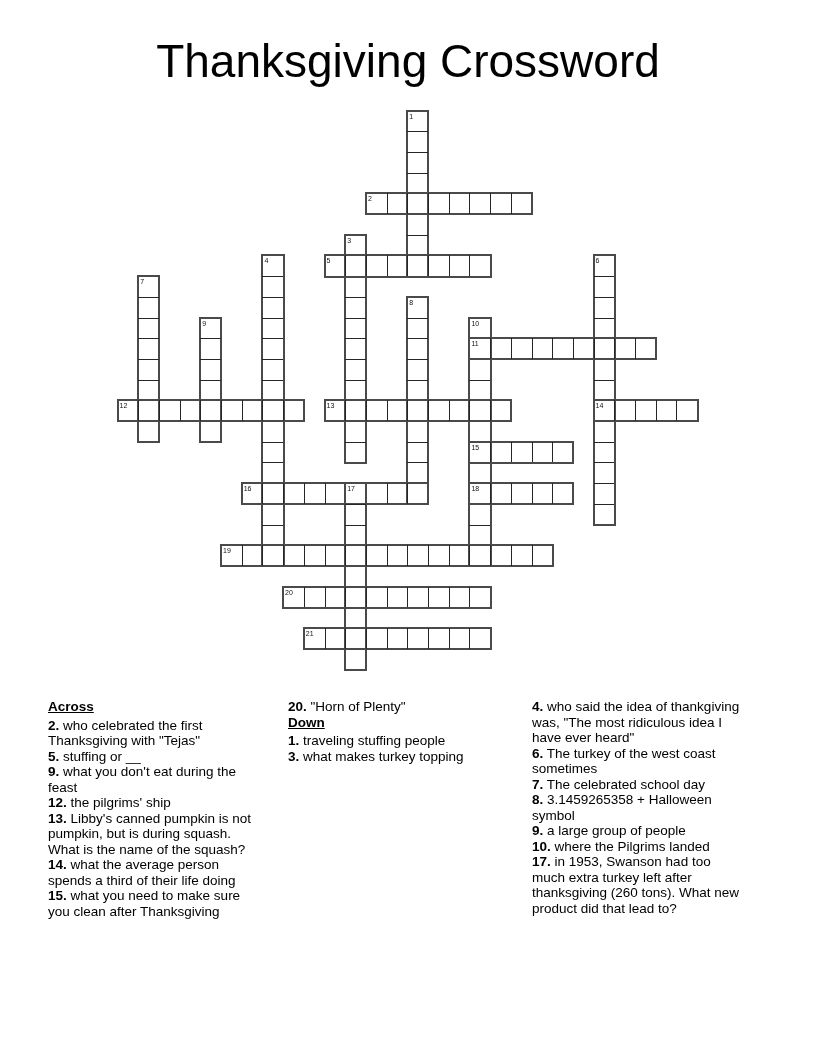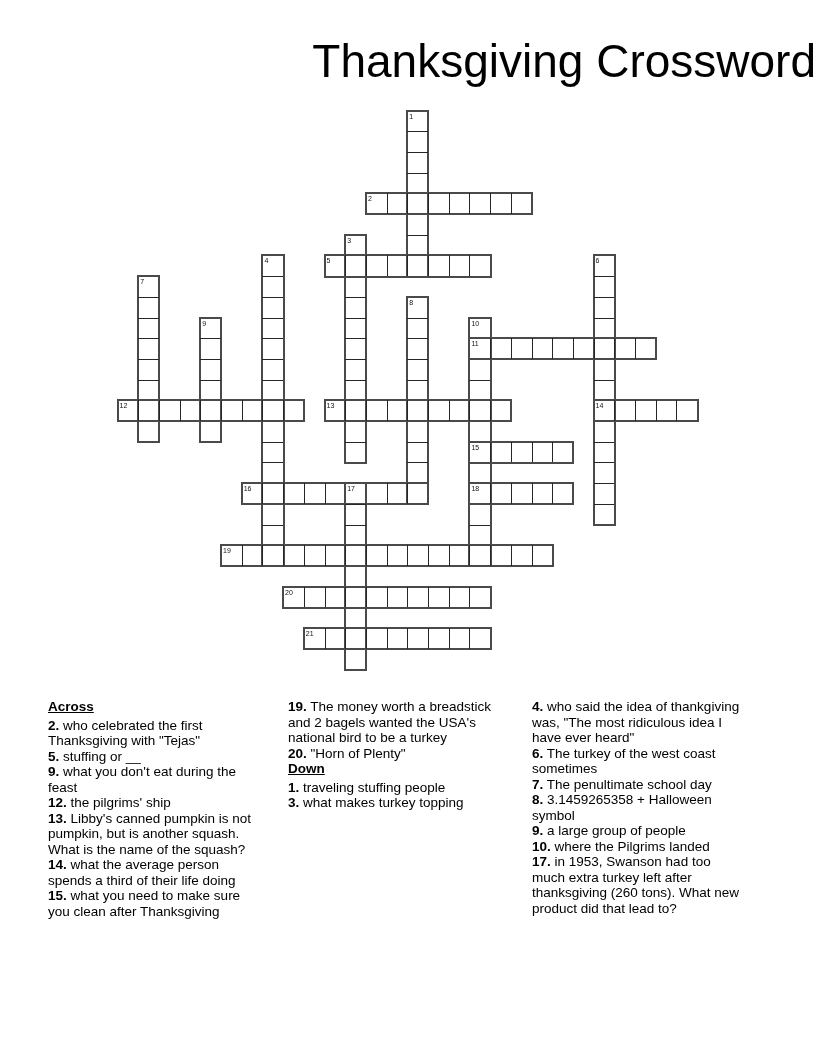--- a/index.html
+++ b/index.html
@@ -7,21 +7,21 @@
     width:816px;height:1056px;
     background:#ffffff;
     font-family:"Liberation Sans", sans-serif;
     position:relative;
     overflow:hidden;
     color:#000;
   }
   #title{
     position:absolute;
     top:36px;left:0;width:816px;
-    text-align:right;
+    text-align:center;
     font-size:46px;
     font-weight:400;
     line-height:1.1;
     margin:0;
     color:#000;
   }
   #grid{position:absolute;left:0;top:0;width:816px;height:700px;}
   .word-outline{
     position:absolute;
     border:2px solid #4a4a4a;
@@ -279,33 +279,32 @@
     <span class="cell-number" style="left: 305.8px; top: 630px;">21</span>
   </div>
 
 <div id="clues">
     <div class="clue-col" style="left: 48px;">
       <div class="clue-header">Across</div>
       <div class="clue-item"><span class="clue-num">2.</span><span> who celebrated the first Thanksgiving with "Tejas"</span></div>
       <div class="clue-item"><span class="clue-num">5.</span><span> stuffing or __</span></div>
       <div class="clue-item"><span class="clue-num">9.</span><span> what you don't eat during the feast</span></div>
       <div class="clue-item"><span class="clue-num">12.</span><span> the pilgrims' ship</span></div>
-      <div class="clue-item"><span class="clue-num">13.</span><span> Libby's canned pumpkin is not pumpkin, but is another squash. What is the name of the squash?</span></div>
+      <div class="clue-item"><span class="clue-num">13.</span><span> Libby's canned pumpkin is not pumpkin, but is during squash. What is the name of the squash?</span></div>
       <div class="clue-item"><span class="clue-num">14.</span><span> what the average person spends a third of their life doing</span></div>
       <div class="clue-item"><span class="clue-num">15.</span><span> what you need to make sure you clean after Thanksgiving</span></div>
     </div>
     <div class="clue-col" style="left: 288px;">
-      <div class="clue-item"><span class="clue-num">19.</span><span> The money worth a breadstick and 2 bagels wanted the USA's national bird to be a turkey</span></div>
       <div class="clue-item"><span class="clue-num">20.</span><span> "Horn of Plenty"</span></div>
       <div class="clue-header">Down</div>
       <div class="clue-item"><span class="clue-num">1.</span><span> traveling stuffing people</span></div>
       <div class="clue-item"><span class="clue-num">3.</span><span> what makes turkey topping</span></div>
     </div>
     <div class="clue-col" style="left: 532px;">
       <div class="clue-item"><span class="clue-num">4.</span><span> who said the idea of thankgiving was, "The most ridiculous idea I have ever heard"</span></div>
       <div class="clue-item"><span class="clue-num">6.</span><span> The turkey of the west coast sometimes</span></div>
-      <div class="clue-item"><span class="clue-num">7.</span><span> The penultimate school day</span></div>
+      <div class="clue-item"><span class="clue-num">7.</span><span> The celebrated school day</span></div>
       <div class="clue-item"><span class="clue-num">8.</span><span> 3.1459265358 + Halloween symbol</span></div>
       <div class="clue-item"><span class="clue-num">9.</span><span> a large group of people</span></div>
       <div class="clue-item"><span class="clue-num">10.</span><span> where the Pilgrims landed</span></div>
       <div class="clue-item"><span class="clue-num">17.</span><span> in 1953, Swanson had too much extra turkey left after thanksgiving (260 tons). What new product did that lead to?</span></div>
     </div>
   </div>
 
 </body></html>

